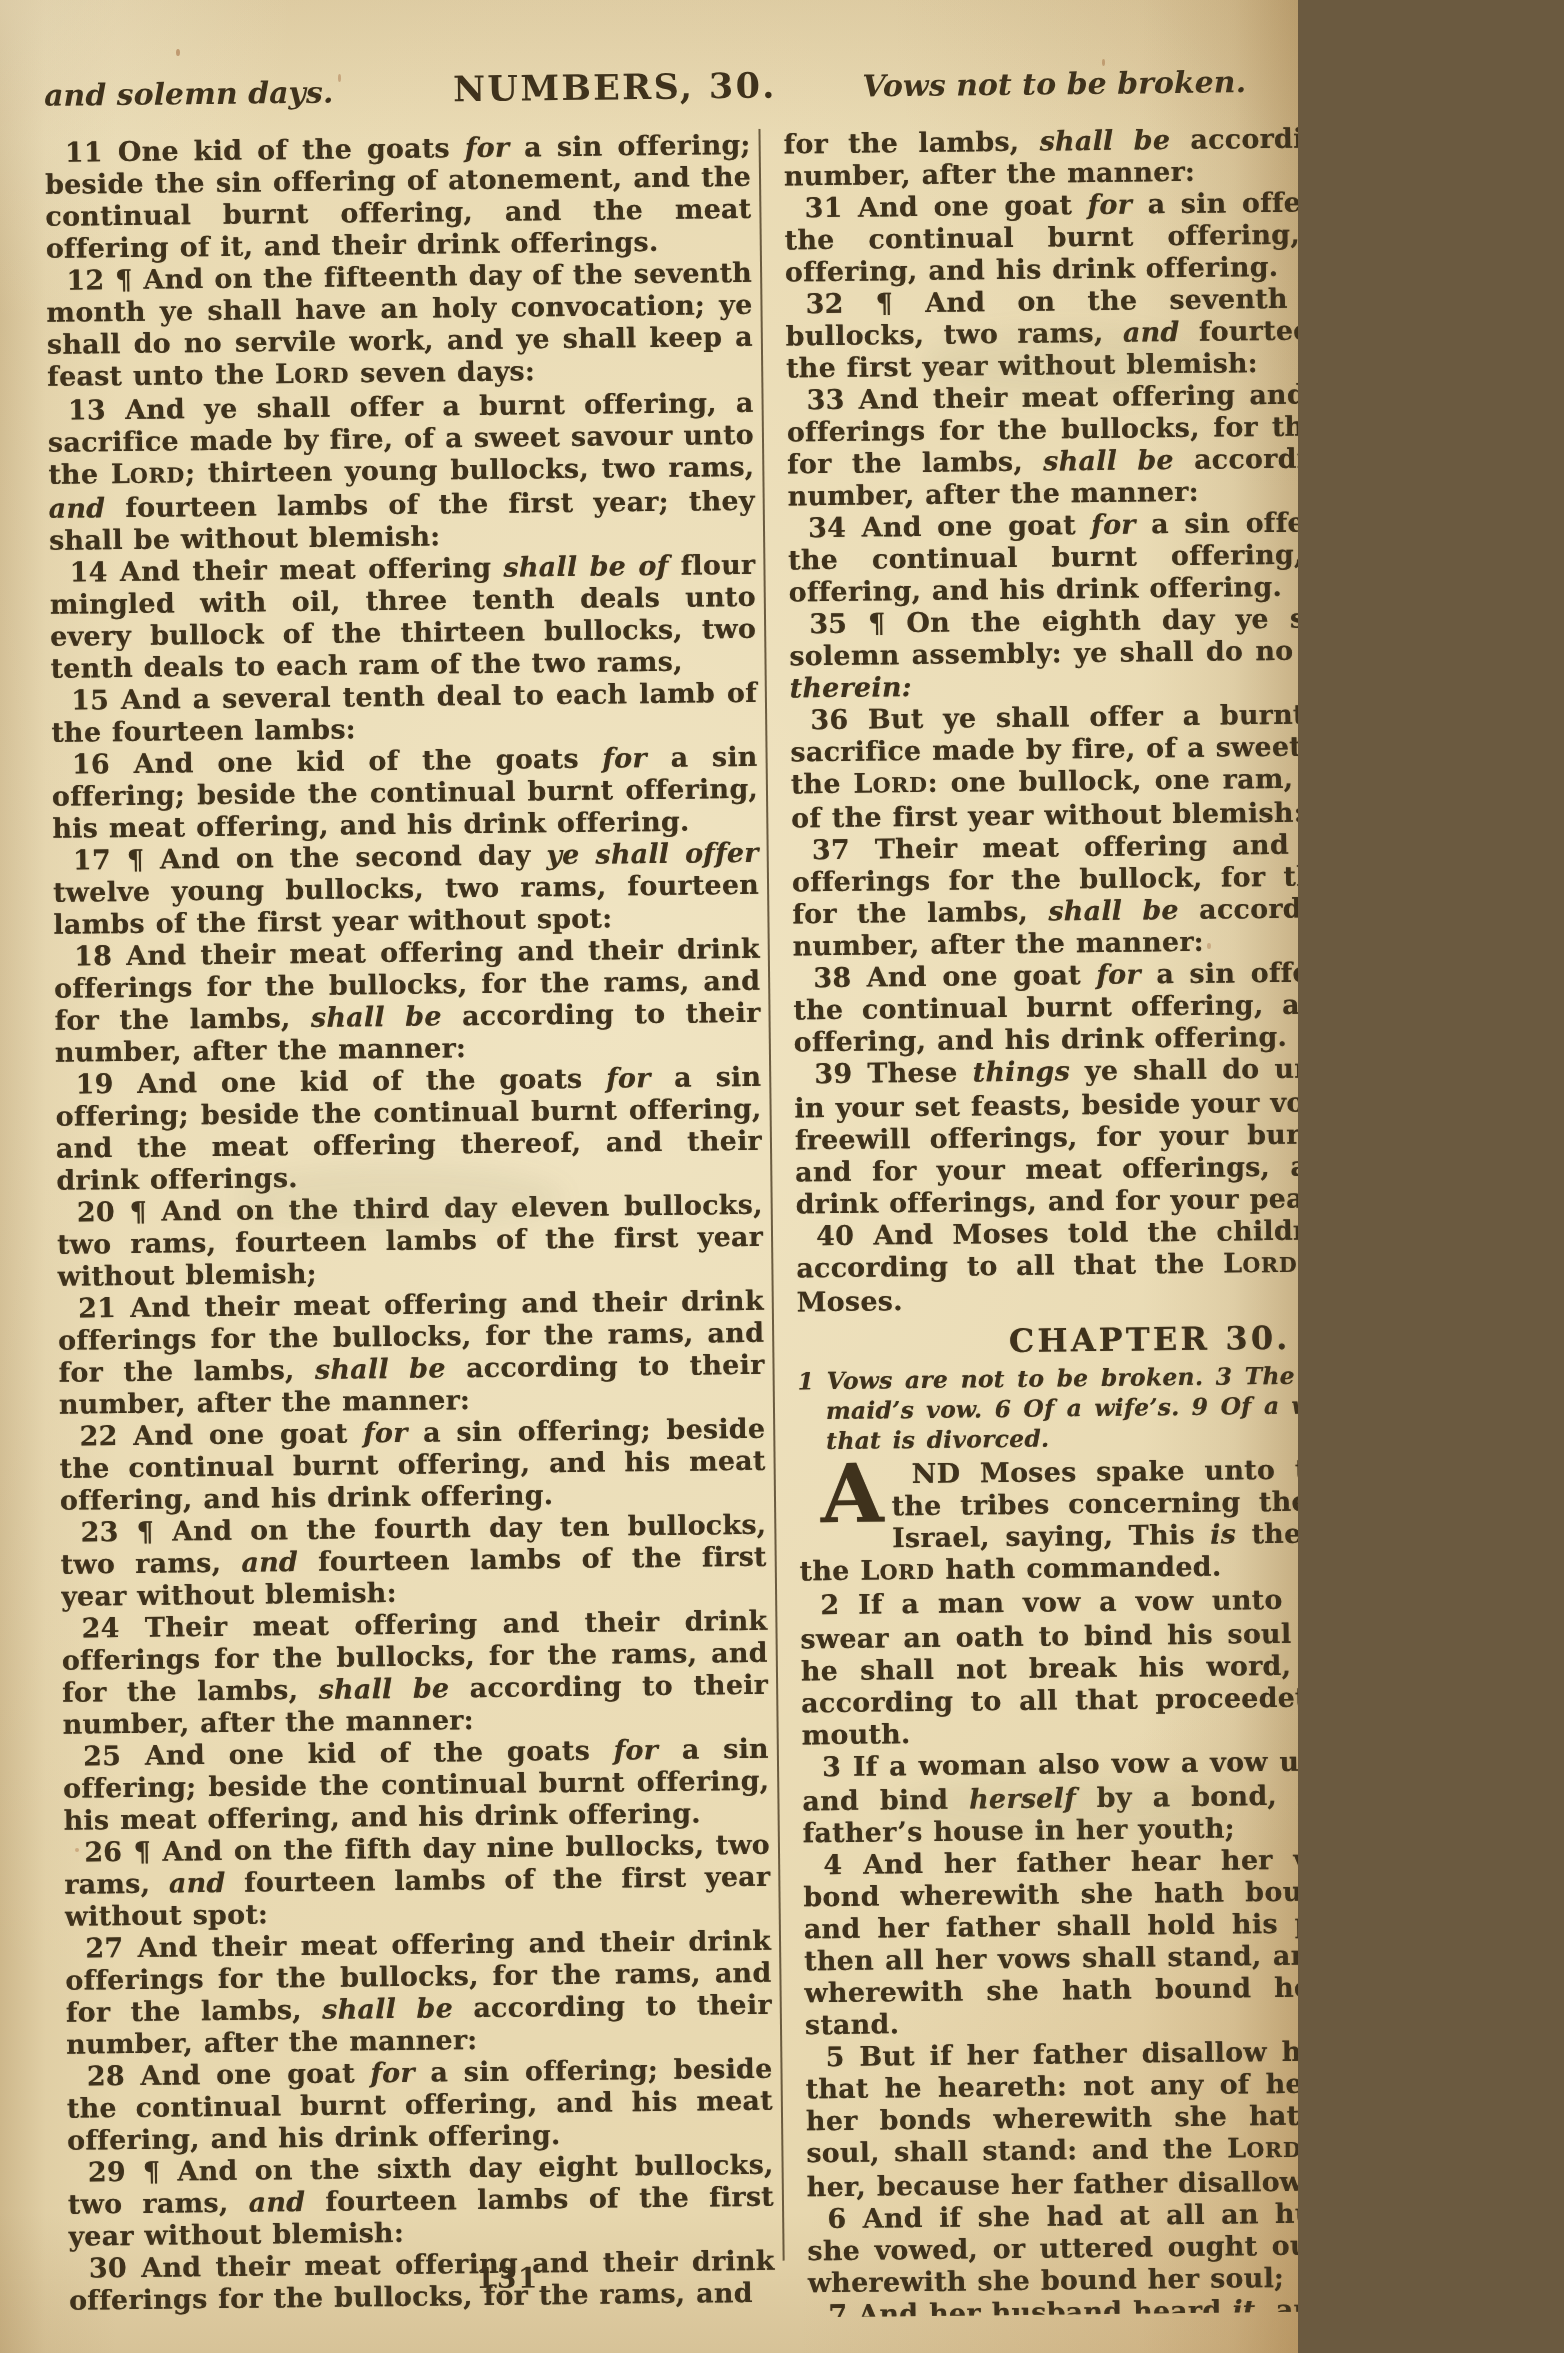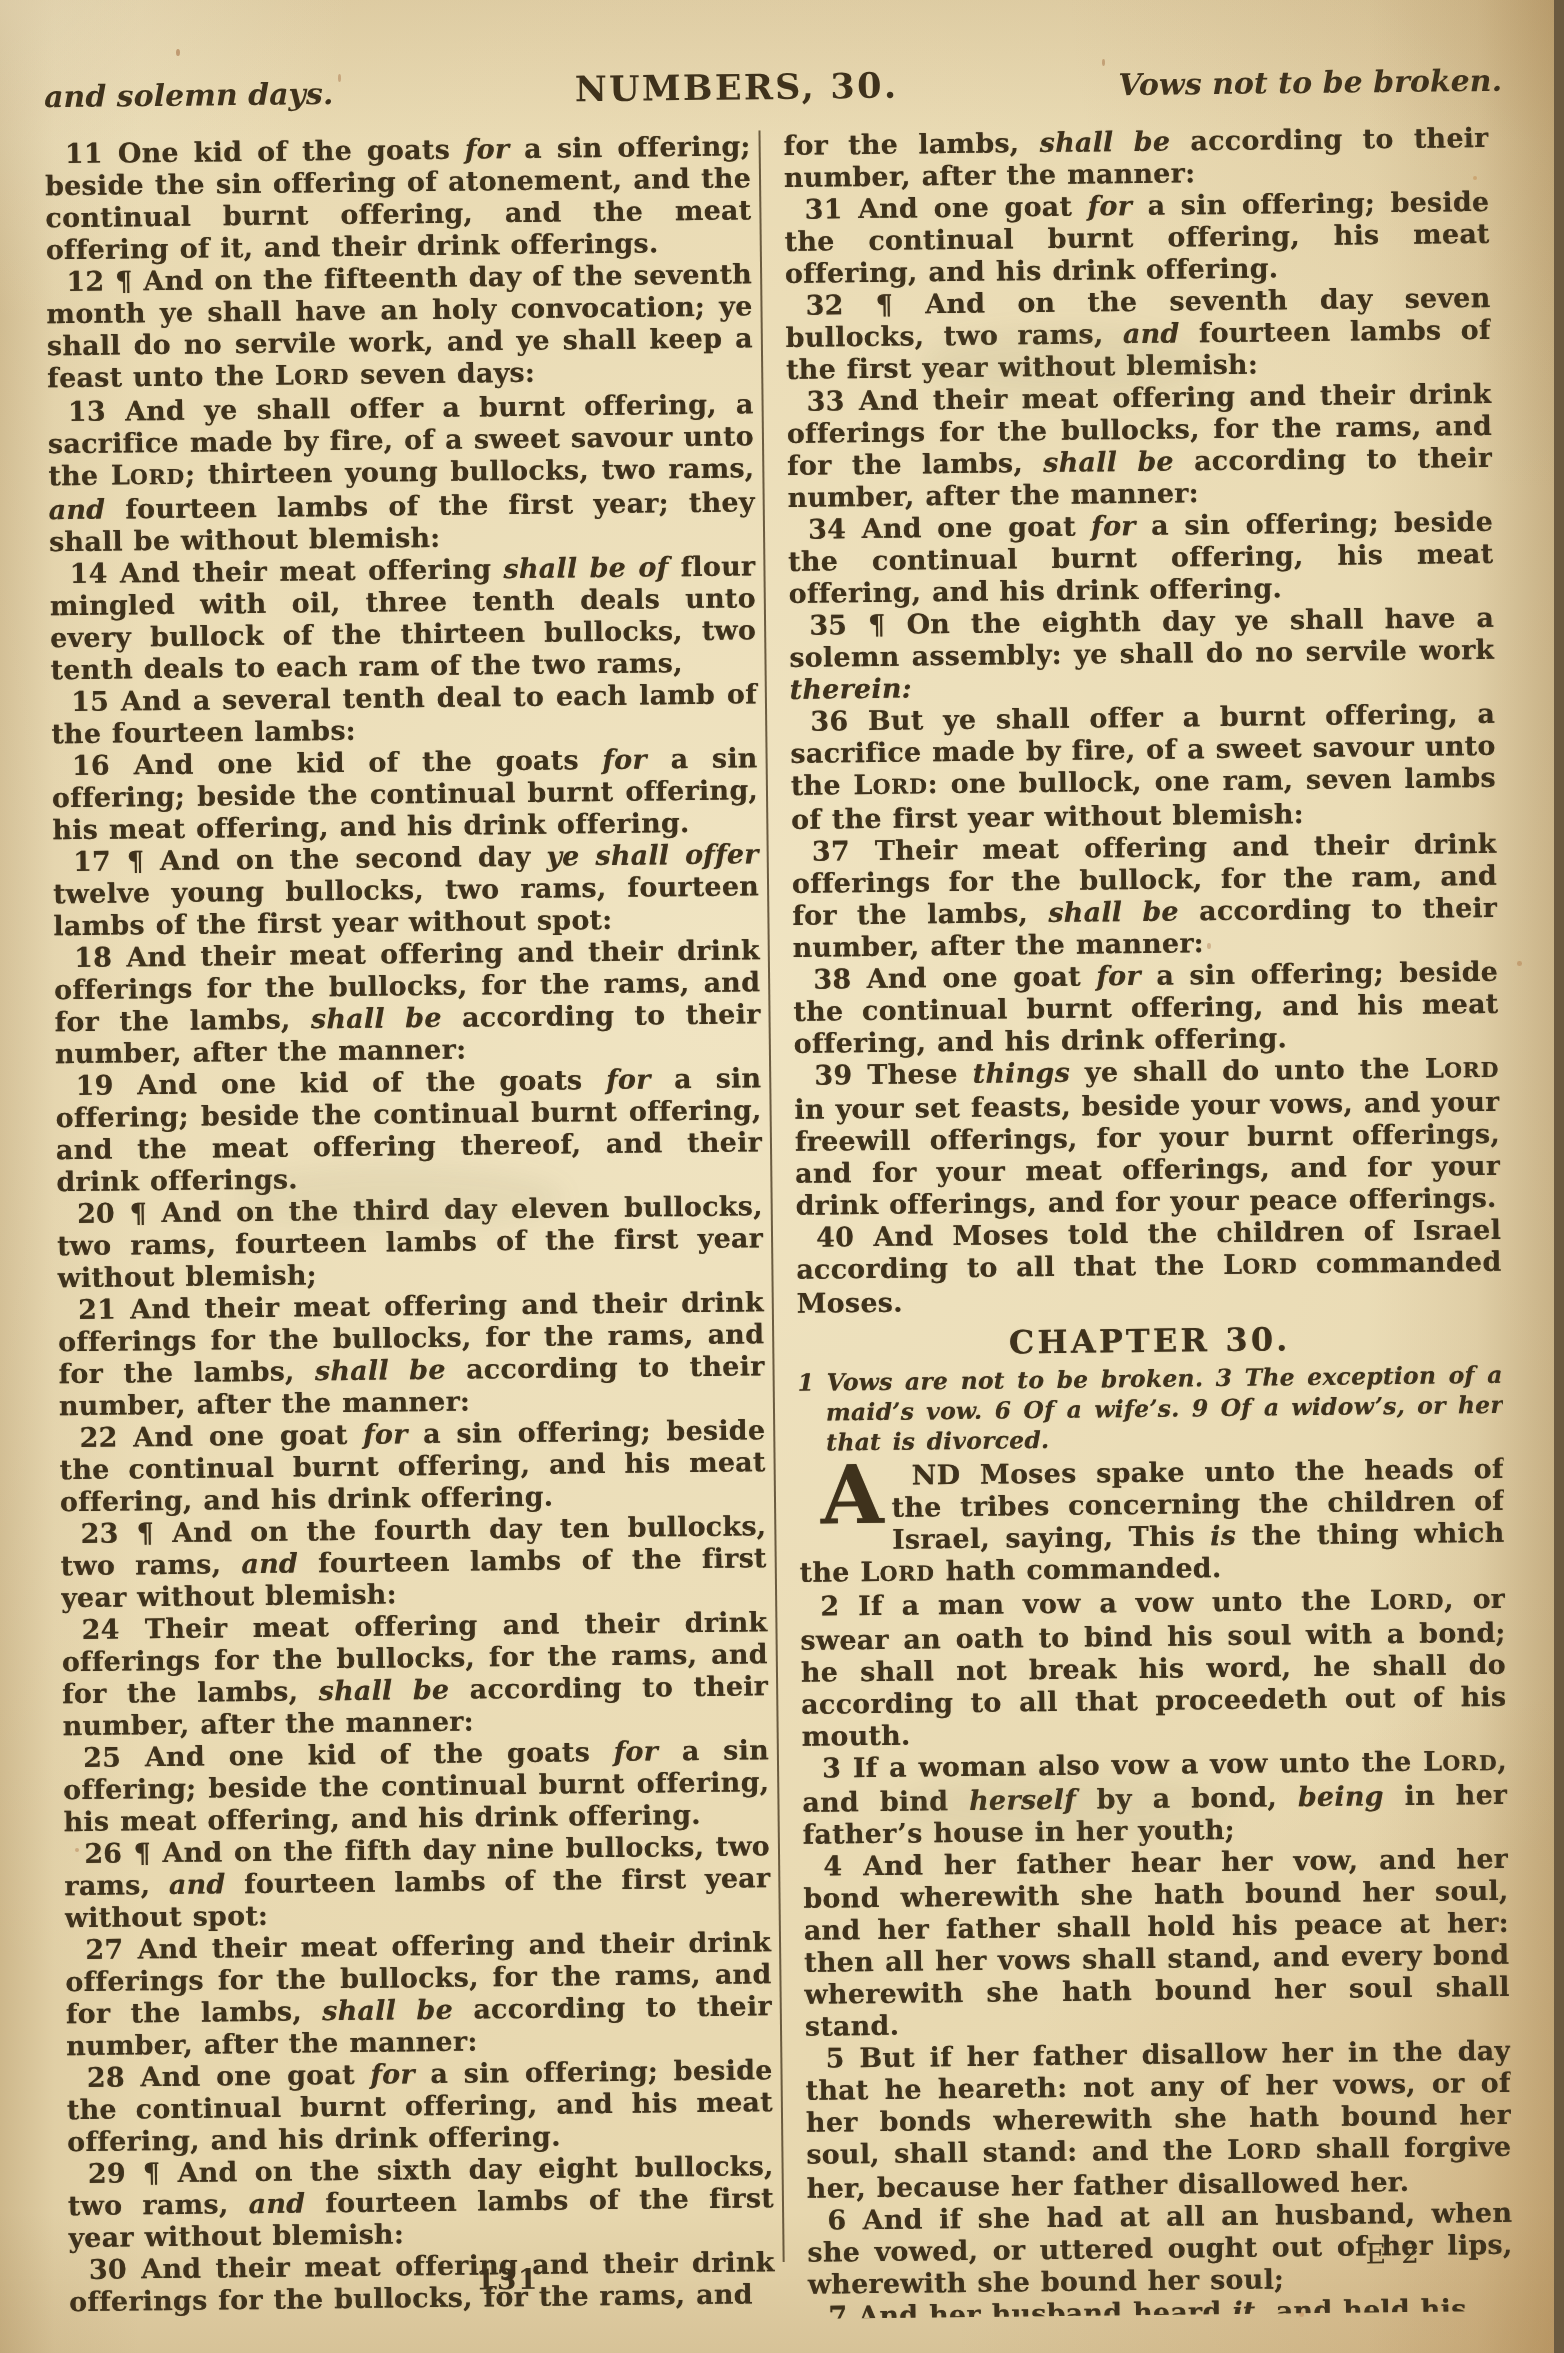--- a/index.html
+++ b/index.html
@@ -1,18 +1,18 @@
 <!DOCTYPE html>
 <html lang="en" style="font-size:12.5px"><head>
 <meta charset="utf-8">
 <style>
   html,body{margin:0;padding:0;background:#6b5a40;}
   .scan{
     position:relative;
-    width:1554px;height:2354px;
+    width:1298px;height:2354px;
     overflow:hidden;
     background-color:#e7d7ae;
     background-image:
       radial-gradient(120% 85% at 46% 42%, rgba(255,250,228,0.38) 0%, rgba(255,250,228,0) 62%),
       radial-gradient(55% 40% at 100% 100%, rgba(176,126,66,0.30), rgba(176,126,66,0) 70%),
       radial-gradient(45% 30% at 100% 0%, rgba(160,118,62,0.16), rgba(160,118,62,0) 70%),
       radial-gradient(30% 18% at 0% 0%, rgba(238,228,198,0.55), rgba(238,228,198,0) 75%),
       linear-gradient(90deg, rgba(146,110,58,0.30) 0%, rgba(146,110,58,0.08) 3.5%, rgba(146,110,58,0) 9%,
         rgba(146,110,58,0) 88%, rgba(146,110,58,0.14) 95%, rgba(146,110,58,0.42) 100%),
       linear-gradient(0deg, rgba(150,112,60,0.20) 0%, rgba(150,112,60,0) 6%,

